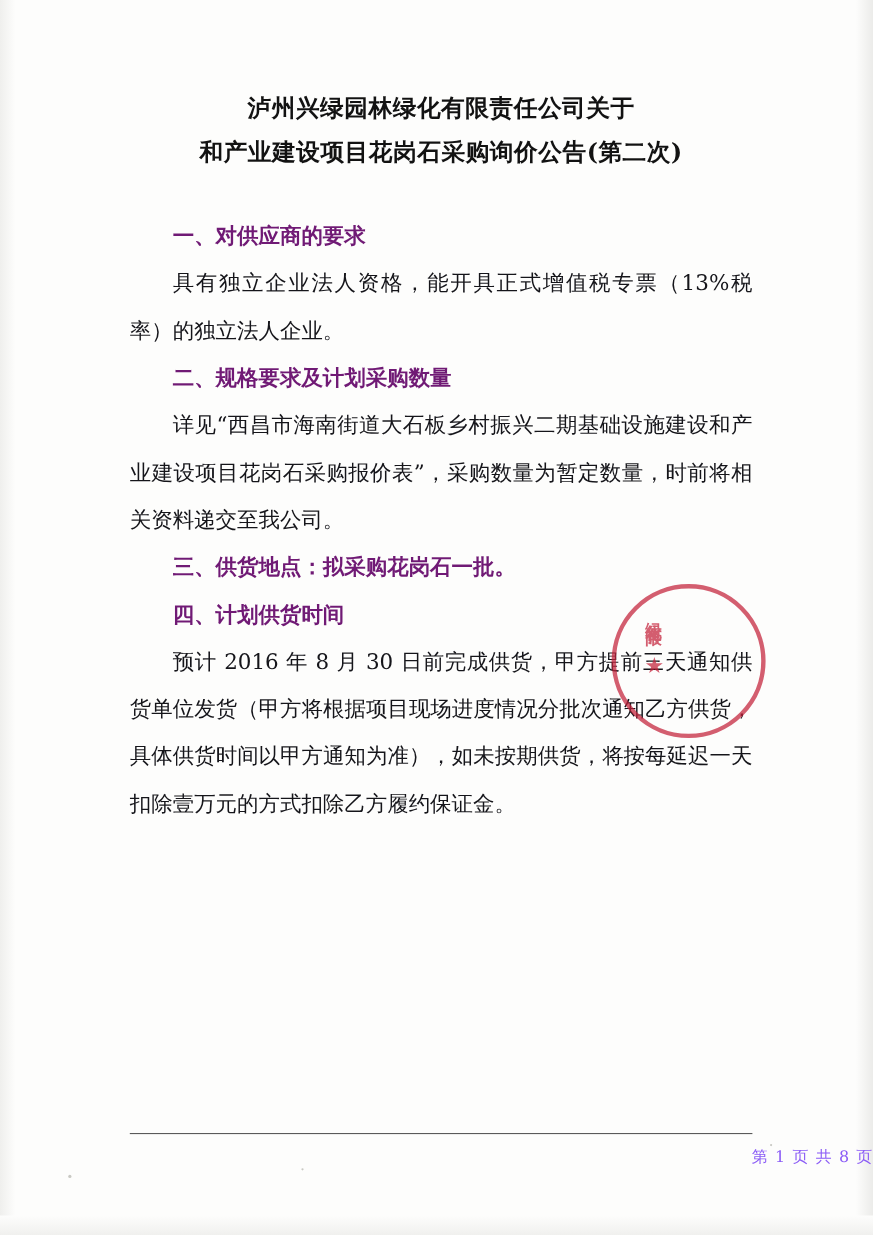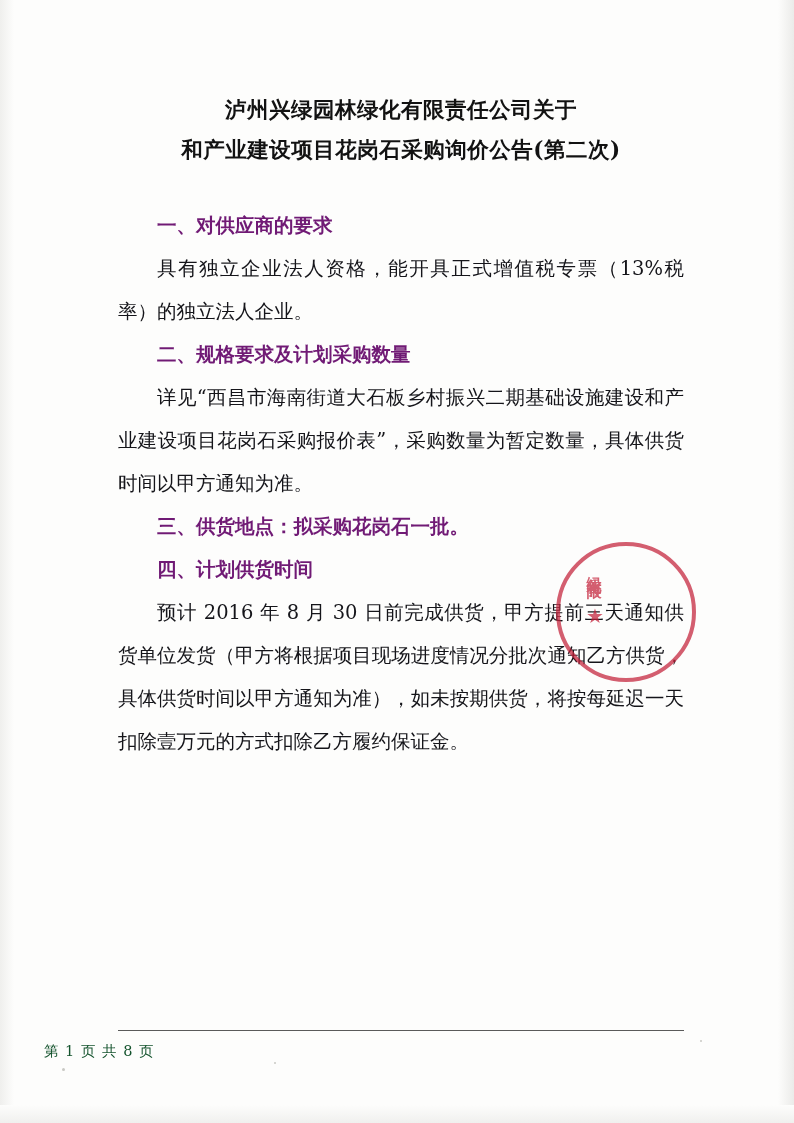--- a/index.html
+++ b/index.html
@@ -35,21 +35,21 @@
   .scan-edge-bottom {
     position: absolute;
     left: 0; right: 0; bottom: 0;
     height: 18px;
     background: linear-gradient(to top, #f0f0ee, #fdfdfc);
   }
   .content {
     position: absolute;
     left: 118px;
     right: 110px;
-    top: 90px;
+    top: 79px;
   }
   .title {
     text-align: center;
     font-weight: bold;
     font-size: 21.5px;
     line-height: 40px;
     letter-spacing: 0.5px;
     color: #121212;
   }
   .title div {
@@ -71,24 +71,24 @@
     text-indent: 2em;
     margin: 0;
     font-weight: bold;
     color: #701a75;
   }
   .footer {
     position: absolute;
     left: 0;
     right: 0;
     bottom: 62px;
-    text-align: left;
+    text-align: right;
     font-size: 14.5px;
     letter-spacing: 1px;
-    color: #14532d;
+    color: #8b5cf6;
     padding-left: 44px;
   }
   .footer-rule {
     position: absolute;
     left: 118px;
     right: 110px;
     bottom: 92px;
     height: 1px;
     background: #5a5a5a;
   }
@@ -150,21 +150,21 @@
 
     <div class="title">
       <div>泸州兴绿园林绿化有限责任公司关于</div>
       <div>和产业建设项目花岗石采购询价公告(第二次)</div>
     </div>
 
     <div class="body">
       <p class="heading">一、对供应商的要求</p>
       <p class="para">具有独立企业法人资格，能开具正式增值税专票（13%税率）的独立法人企业。</p>
       <p class="heading">二、规格要求及计划采购数量</p>
-      <p class="para">详见“西昌市海南街道大石板乡村振兴二期基础设施建设和产业建设项目花岗石采购报价表”，采购数量为暂定数量，具体供货时间以甲方通知为准。</p>
+      <p class="para">详见“西昌市海南街道大石板乡村振兴二期基础设施建设和产业建设项目花岗石采购报价表”，采购数量为暂定数量，时前将相关资料递交至我公司。</p>
       <p class="heading">三、供货地点：拟采购花岗石一批。</p>
       <p class="heading">四、计划供货时间</p>
       <p class="para">预计 2016 年 8 月 30 日前完成供货，甲方提前三天通知供货单位发货（甲方将根据项目现场进度情况分批次通知乙方供货，具体供货时间以甲方通知为准），如未按期供货，将按每延迟一天扣除壹万元的方式扣除乙方履约保证金。</p>
     </div>
 
     <div class="stamp">
       <div class="stamp-inner"></div>
       <div class="stamp-text">绿化有限</div>
       <div class="stamp-star">★</div>
     </div>

